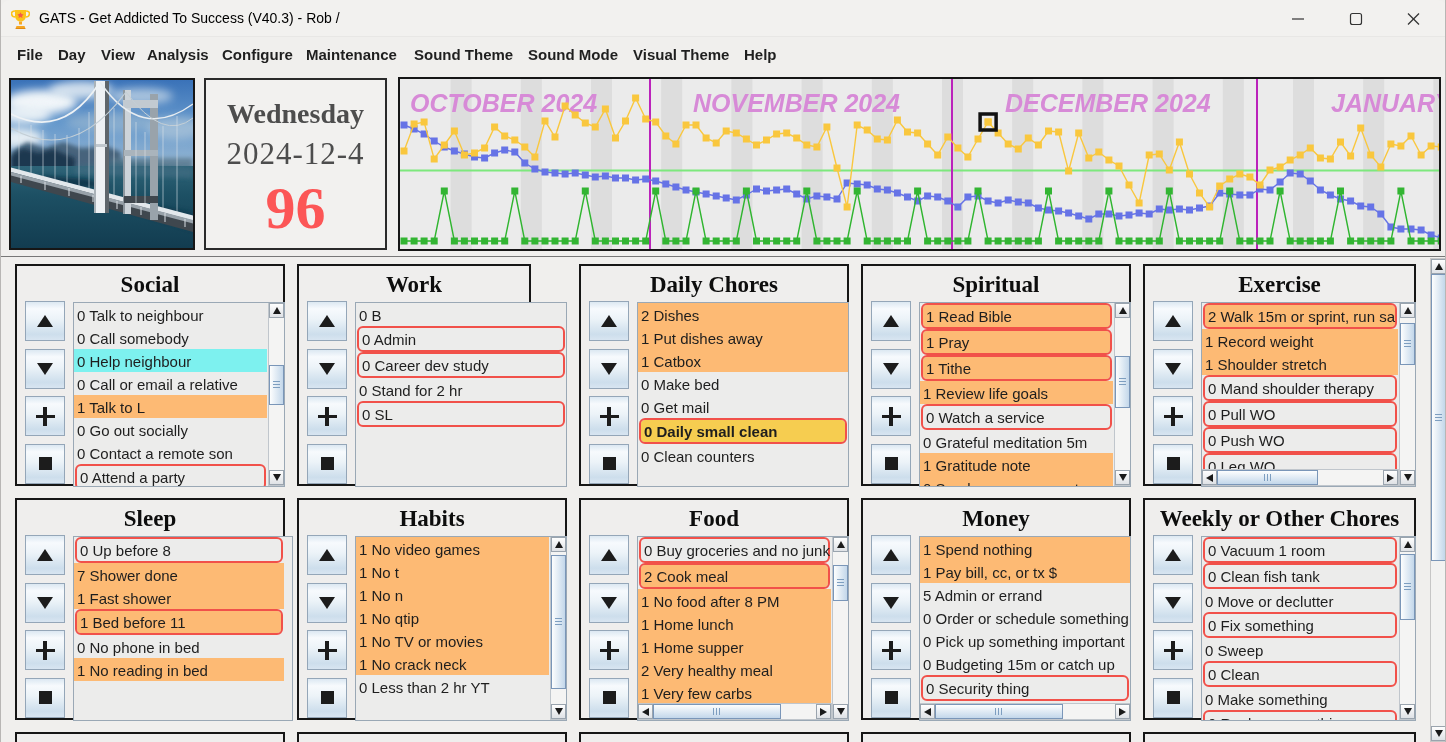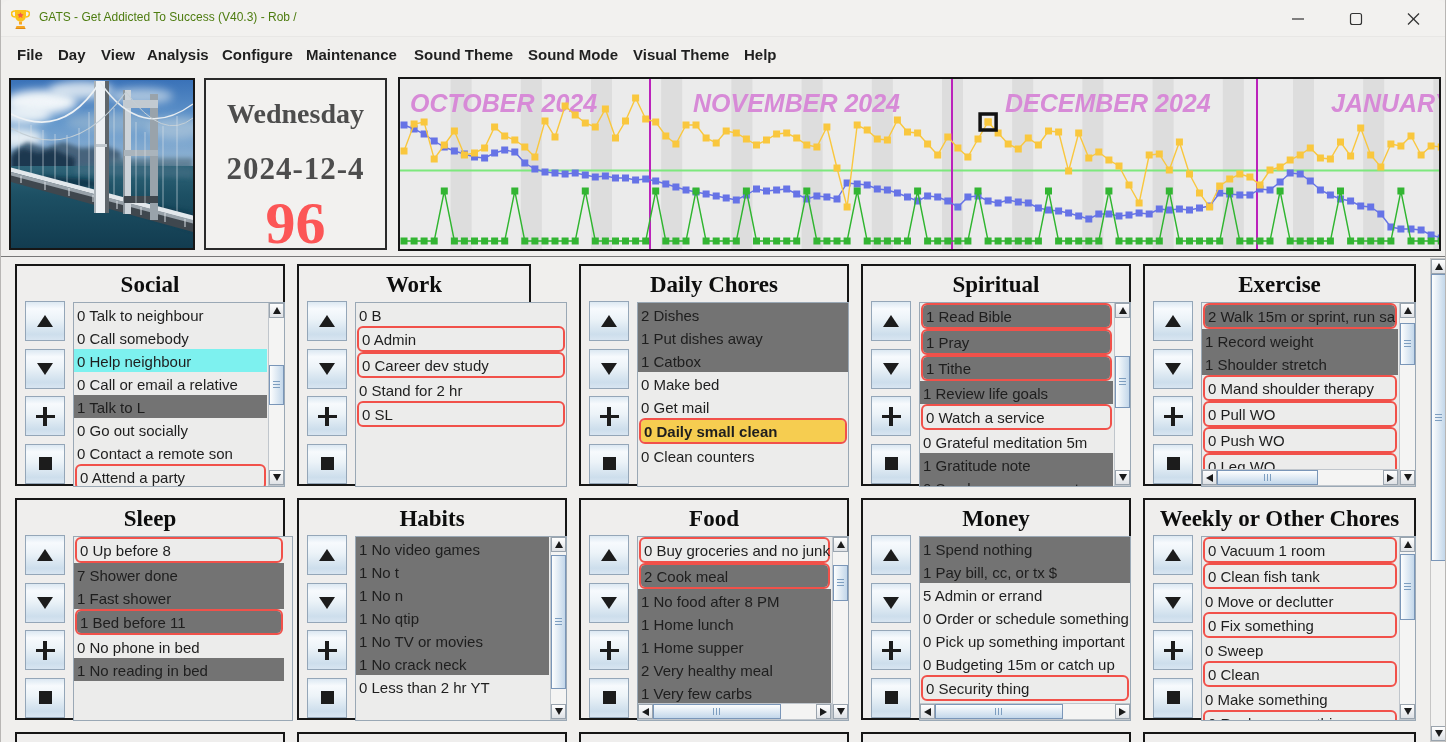--- a/index.html
+++ b/index.html
@@ -1,46 +1,46 @@
 <!DOCTYPE html>
 <html><head><meta charset="utf-8"><title>GATS</title><style>
 *{margin:0;padding:0;box-sizing:border-box}
 html,body{width:1446px;height:742px;overflow:hidden}
 body{font-family:"Liberation Sans",sans-serif;background:#f0efed;position:relative;
  border-left:1px solid #b8b6b4;border-right:1px solid #b8b6b4}
 #titlebar{position:absolute;left:0;top:0;width:1446px;height:37px;background:#f2f1ef;
  border-radius:9px 9px 0 0;border-bottom:1px solid #e8e7e5}
-#titlebar .t{position:absolute;left:38px;top:10px;font-size:12px;color:#4d7c0f}
+#titlebar .t{position:absolute;left:38px;top:10px;font-size:14px;color:#000000}
 #menubar{position:absolute;left:0;top:38px;width:1446px;height:34px;background:#f0efed}
 #menubar span{position:absolute;top:8px;font-size:15px;font-weight:bold;color:#1f1f1f}
 #photo{position:absolute;left:8px;top:78px;width:186px;height:172px;border:2px solid #161616;background:#7ea6cd}
 #datep{position:absolute;left:203px;top:78px;width:183px;height:172px;border:2px solid #2a2a2a;
  background:#f2f1ef;text-align:center;font-family:"Liberation Serif",serif;color:#4d4d4d}
 #datep .l1{font-size:28px;font-weight:bold;margin-top:18px}
-#datep .l2{font-size:31px;font-weight:bold;margin-top:21px;letter-spacing:1px}
+#datep .l2{font-size:31px;font-weight:normal;margin-top:6px;letter-spacing:1px}
 #datep .l3{font-size:60px;font-weight:bold;color:#fc5656;margin-top:2px}
 #chart{position:absolute;left:397px;top:77px;width:1043px;height:174px;border:2px solid #161616;background:#ebebeb}
 #sep{position:absolute;left:0;top:256px;width:1446px;height:1px;background:#777}
 .panel{position:absolute;height:222px;border:2px solid #161616;background:#efeeed}
 .ptitle{text-align:center;font-family:"Liberation Serif",serif;font-weight:bold;font-size:23px;color:#0d0d0d;margin-top:6px}
 .btn{position:absolute;left:8px;width:40px;height:40px;border:1px solid #94a6b8;
  background:linear-gradient(180deg,#dce8f2 0%,#f7fafd 18%,#ecf3f8 45%,#cddeec 85%,#d8e5f1 100%);
  display:flex;align-items:center;justify-content:center}
 .bt-u{width:0;height:0;border-left:8px solid transparent;border-right:8px solid transparent;border-bottom:12px solid #1c1c1c}
 .bt-d{width:0;height:0;border-left:8px solid transparent;border-right:8px solid transparent;border-top:12px solid #1c1c1c}
 .bt-pl{width:19px;height:19px;position:relative}
 .bt-pl:before{content:"";position:absolute;left:0;top:8px;width:19px;height:3.6px;background:#1c1c1c}
 .bt-pl:after{content:"";position:absolute;left:7.7px;top:0;width:3.6px;height:19px;background:#1c1c1c}
 .bt-sq{width:13px;height:13px;background:#1c1c1c}
 .list{position:absolute;left:56px;top:36px;height:185px;border:1px solid #9aa8b5;background:#ececeb;overflow:hidden}
 .items{overflow:hidden}
 .it{position:relative}
 .it span{font-size:15px;color:#1e1e1e;position:absolute;left:3px;top:50%;transform:translateY(-50%);white-space:nowrap}
 .it.ip{background:#ececeb}
-.it.ig{background:#737373}
+.it.ig{background:#fdba74}
 .it.ic{background:#7df1ef}
 .it.iy{background:#f6cd50}
 .it{height:23px}
 .it.red{height:26px;border:2.5px solid #f1514a;border-radius:6px;margin:0 1px;background-clip:padding-box}
 .sbv{position:absolute;width:17px;background:#f4f4f3;border:1px solid #c0c6cc}
 .sbh{position:absolute;height:17px;background:#f4f4f3;border:1px solid #c0c6cc}
 .sbtn{position:absolute;width:15px;height:15px;background:linear-gradient(180deg,#fefefe,#dfe2e6);
  border:1px solid #9aa4ae;display:flex;align-items:center;justify-content:center}
 .sbh .sbtn{top:0}
 .tri-u{width:0;height:0;border-left:4.5px solid transparent;border-right:4.5px solid transparent;border-bottom:7px solid #1a1a1a}

